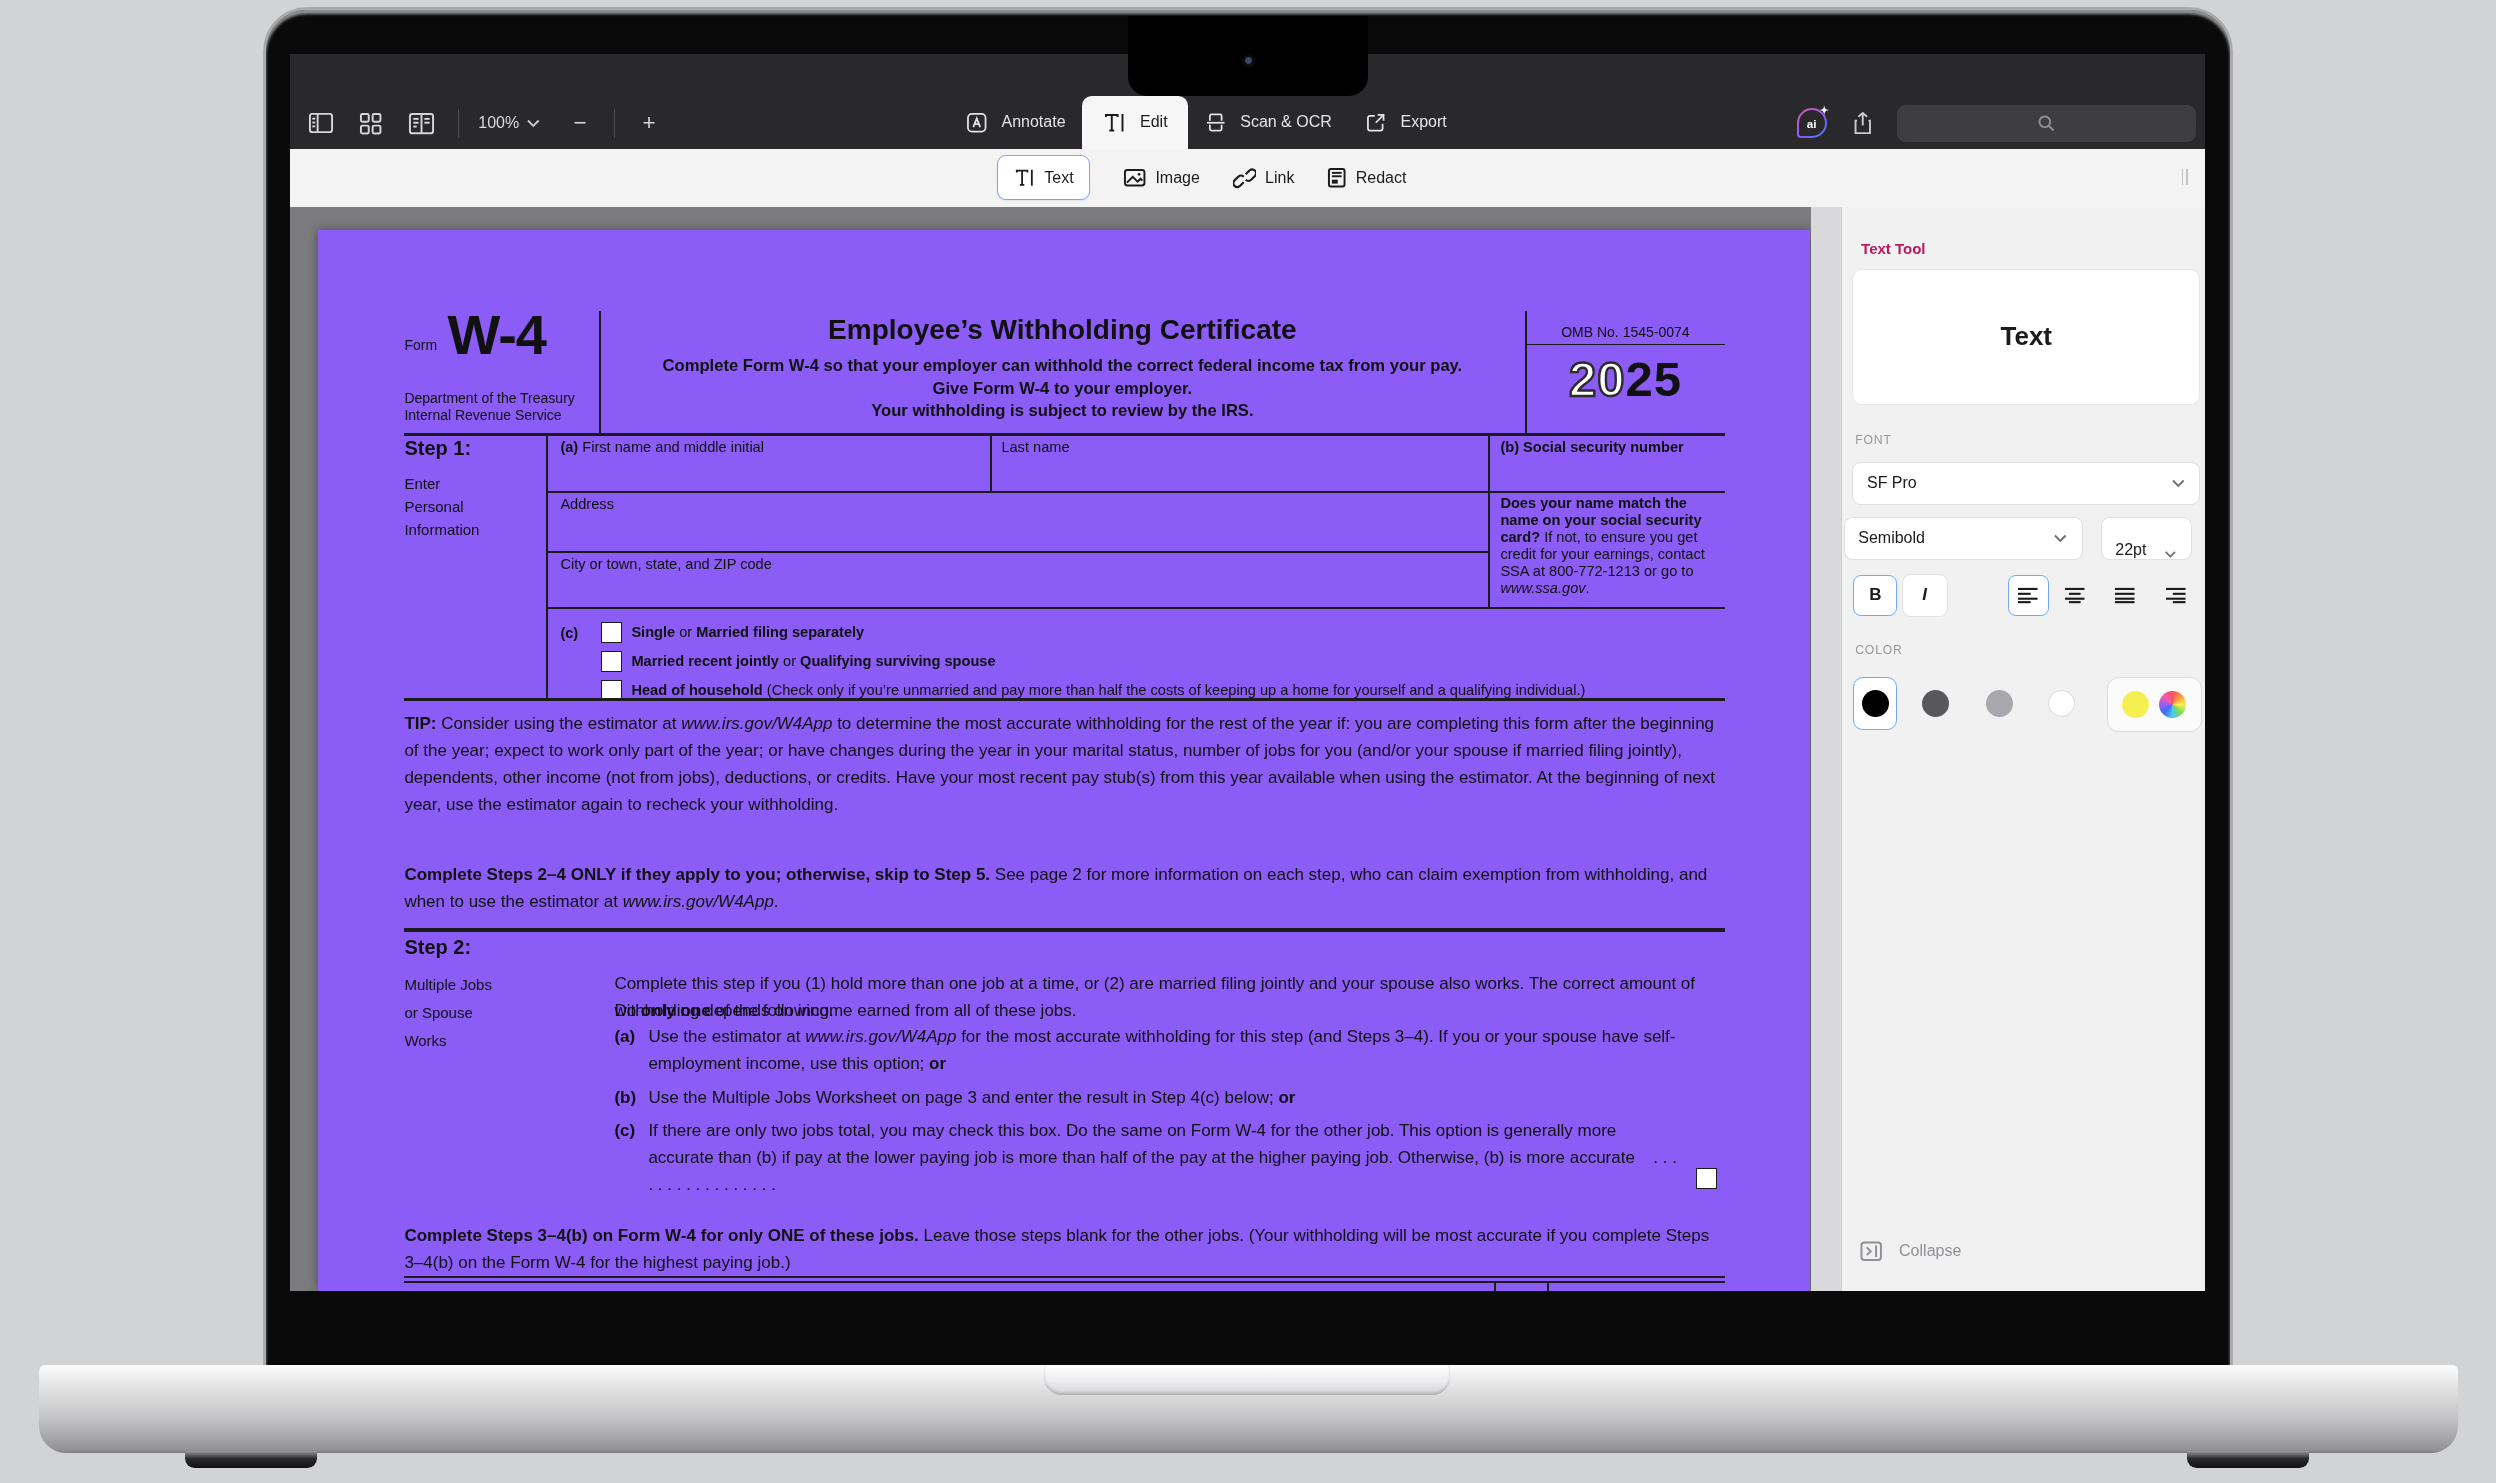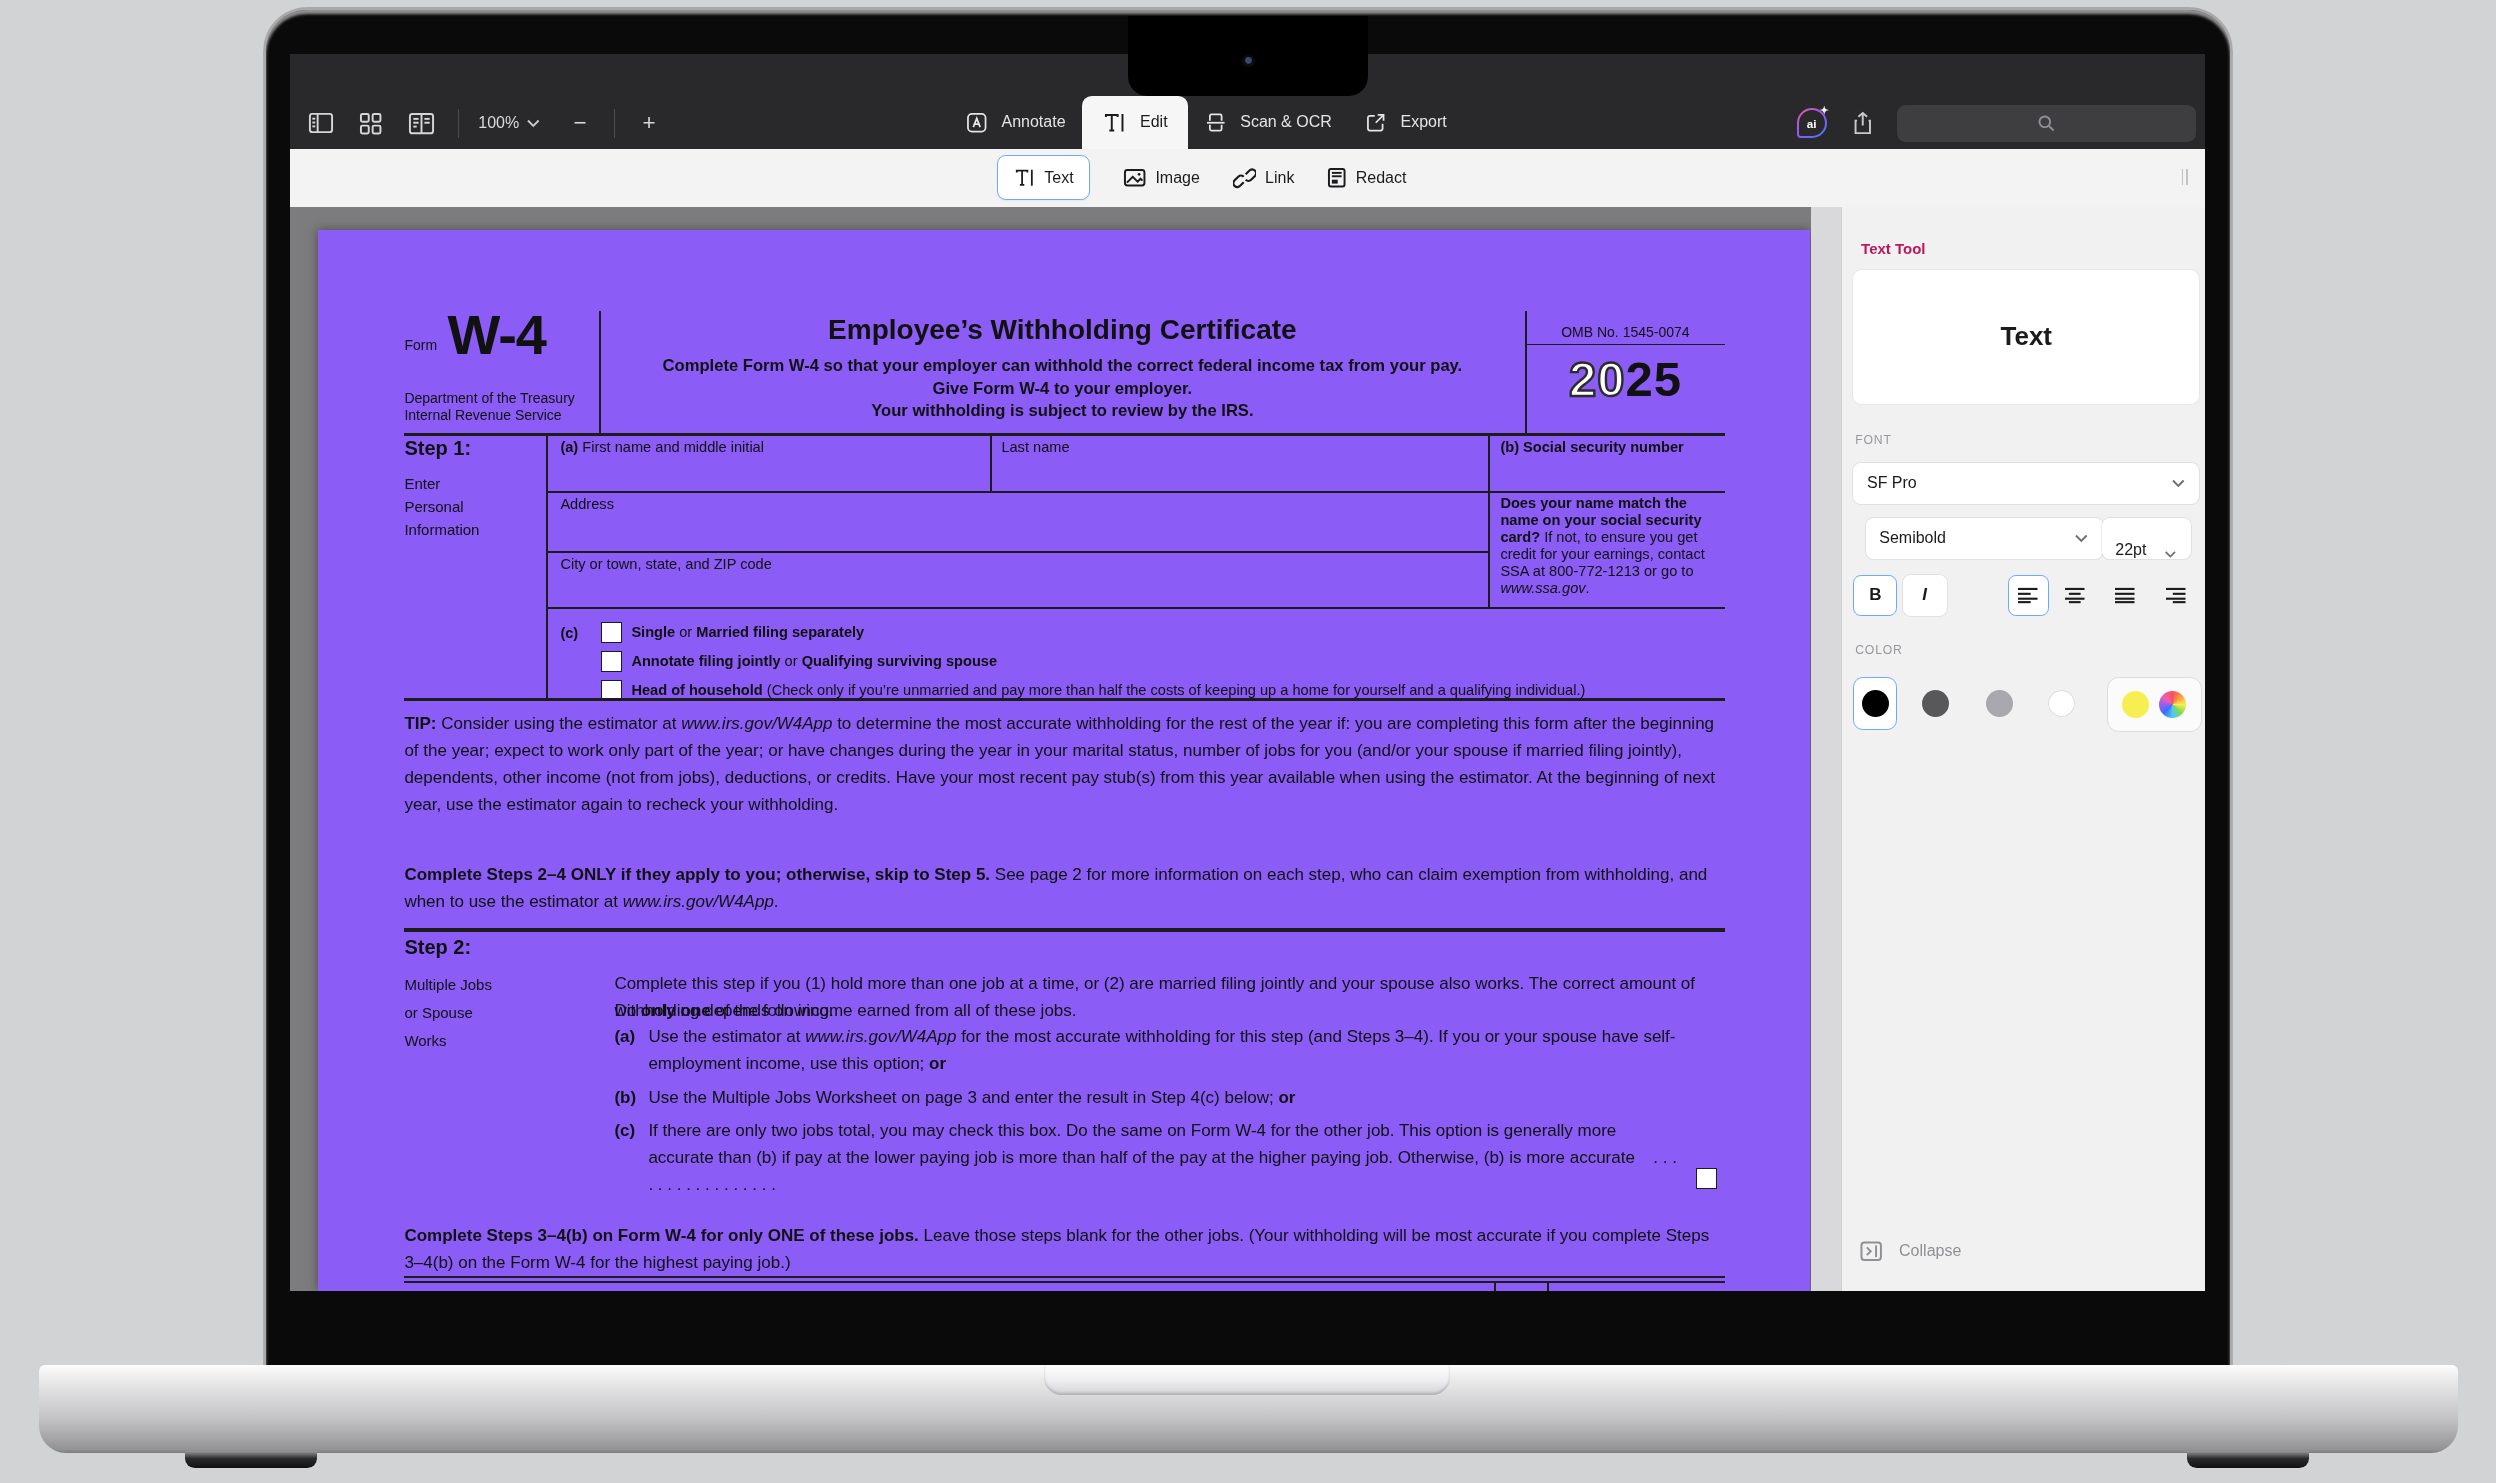--- a/index.html
+++ b/index.html
@@ -277,21 +277,21 @@
             <div class="vl" style="left:672px;top:203px;height:59px;"></div>
             <div class="vl" style="left:1170px;top:203px;height:175px;"></div>
             <div class="hl" style="left:228px;top:261px;width:1179px;"></div>
             <div class="hl" style="left:228px;top:321px;width:942px;"></div>
             <div class="hl" style="left:228px;top:377px;width:1179px;"></div>
 
             <div class="abs f-small" style="left:242px;top:395px;font-size:14.6px;"><span class="b">(c)</span></div>
             <span class="cb" style="left:283px;top:392px;"></span>
             <div class="abs" style="left:313px;top:394px;font-size:14.6px;"><span class="b">Single</span><span> or </span><span class="b">Married filing separately</span></div>
             <span class="cb" style="left:283px;top:421px;"></span>
-            <div class="abs" style="left:313px;top:423px;font-size:14.6px;"><span class="b">Annotate filing jointly</span><span> or </span><span class="b">Qualifying surviving spouse</span></div>
+            <div class="abs" style="left:313px;top:423px;font-size:14.6px;"><span class="b">Married recent jointly</span><span> or </span><span class="b">Qualifying surviving spouse</span></div>
             <span class="cb" style="left:283px;top:450px;"></span>
             <div class="abs" style="left:313px;top:452px;font-size:14.6px;white-space:nowrap;"><span class="b">Head of household</span><span> (Check only if you’re unmarried and pay more than half the costs of keeping up a home for yourself and a qualifying individual.)</span></div>
 
             <div class="hl" style="left:86px;top:468px;width:1321px;height:2.4px;"></div>
 
             <div class="abs f-body" style="left:86px;top:480px;width:1322px;"><span class="b">TIP:</span><span> Consider using the estimator at </span><span class="i">www.irs.gov/W4App</span><span> to determine the most accurate withholding for the rest of the year if: you are completing this form after the beginning of the year; expect to work only part of the year; or have changes during the year in your marital status, number of jobs for you (and/or your spouse if married filing jointly), dependents, other income (not from jobs), deductions, or credits. Have your most recent pay stub(s) from this year available when using the estimator. At the beginning of next year, use the estimator again to recheck your withholding.</span></div>
 
             <div class="abs f-body" style="left:86px;top:631px;width:1322px;"><span class="b">Complete Steps 2–4 ONLY if they apply to you; otherwise, skip to Step 5.</span><span> See page 2 for more information on each step, who can claim exemption from withholding, and when to use the estimator at </span><span class="i">www.irs.gov/W4App</span><span>.</span></div>
             <div class="hl" style="left:86px;top:698px;width:1321px;height:3.4px;"></div>
 
@@ -333,21 +333,21 @@
             <span>Text</span>
           </div>
 
           <div class="p-sec" style="top:226px;">FONT</div>
           <div class="dd" style="left:11.7px;top:256px;width:346px;height:41px;">
             <span>SF Pro</span>
             <svg width="14.6" height="8.8" viewBox="0 0 15 9" fill="none" stroke="#6e6e73" stroke-width="2">
                 <path d="M2 1.5 L7.5 7 L13 1.5"></path>
               </svg>
           </div>
-          <div class="dd" style="left:24px;top:311px;width:237px;height:41px;">
+          <div class="dd" style="left:3px;top:311px;width:237px;height:41px;">
             <span>Semibold</span>
             <svg width="14.6" height="8.8" viewBox="0 0 15 9" fill="none" stroke="#6e6e73" stroke-width="2">
                 <path d="M2 1.5 L7.5 7 L13 1.5"></path>
               </svg>
           </div>
           <div class="dd" style="left:260px;top:311px;width:89px;height:41px;align-items:flex-end;">
             <span>22pt</span>
             <svg width="12.7" height="8.8" viewBox="0 0 15 9" fill="none" stroke="#6e6e73" stroke-width="2">
                 <path d="M2 1.5 L7.5 7 L13 1.5"></path>
               </svg>

